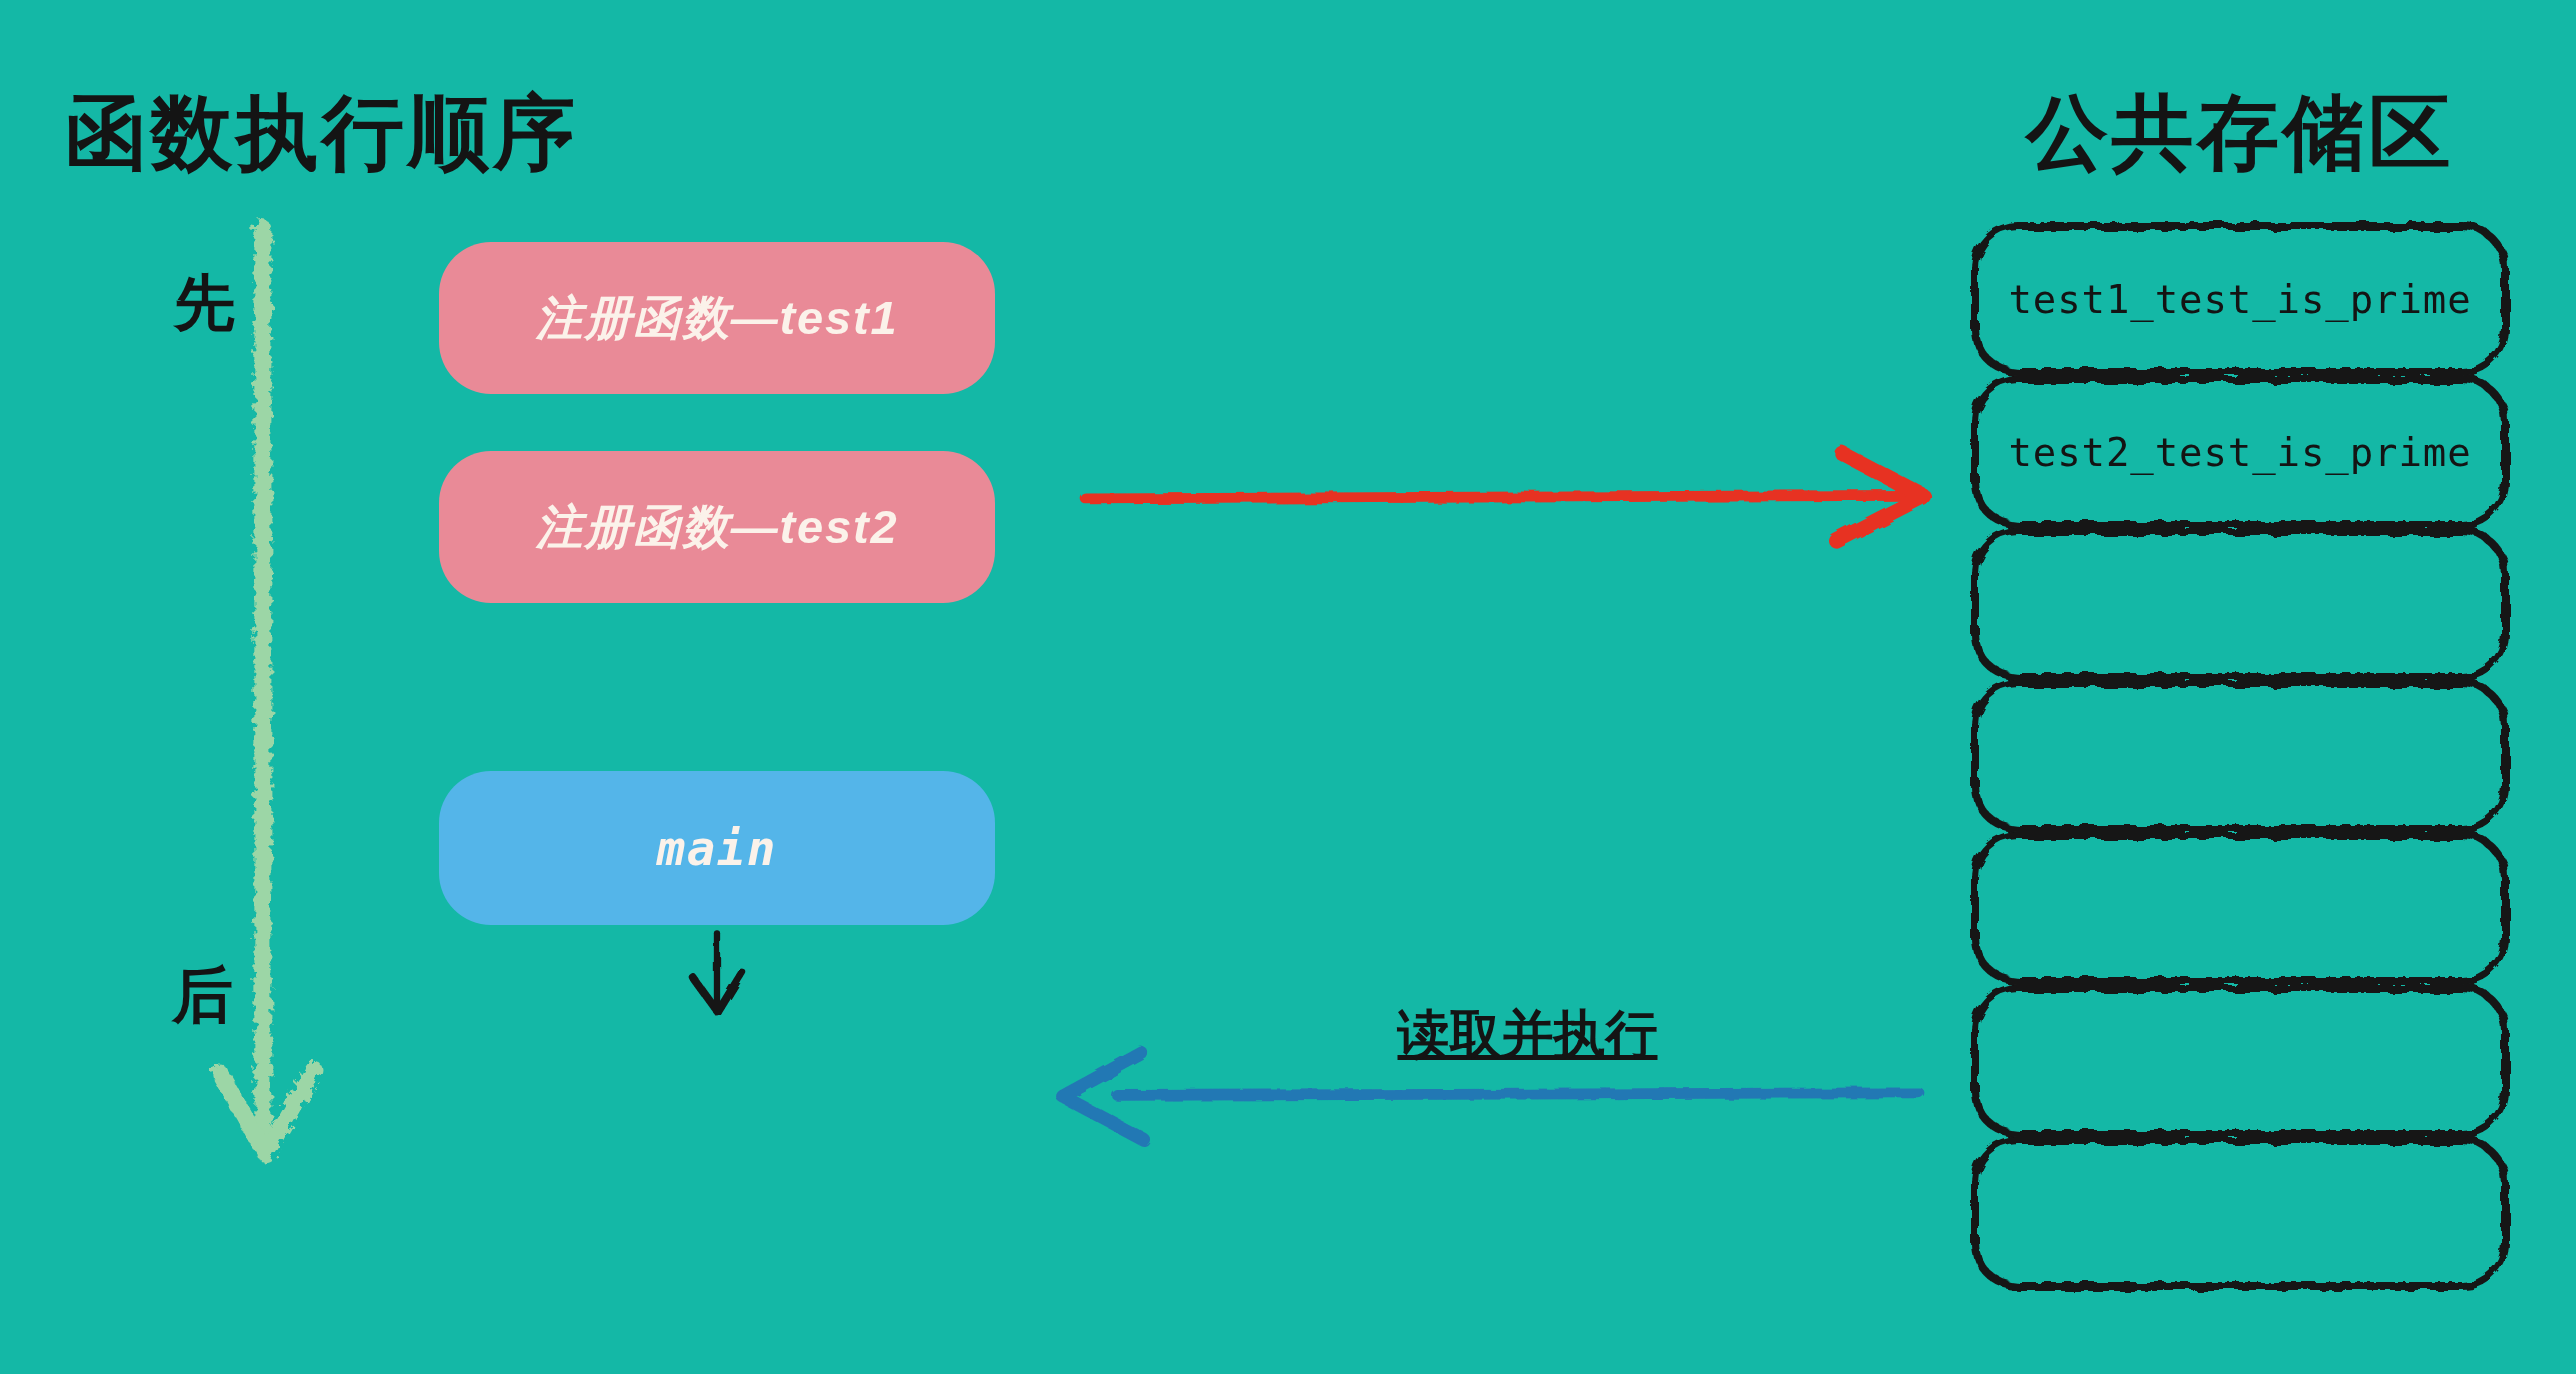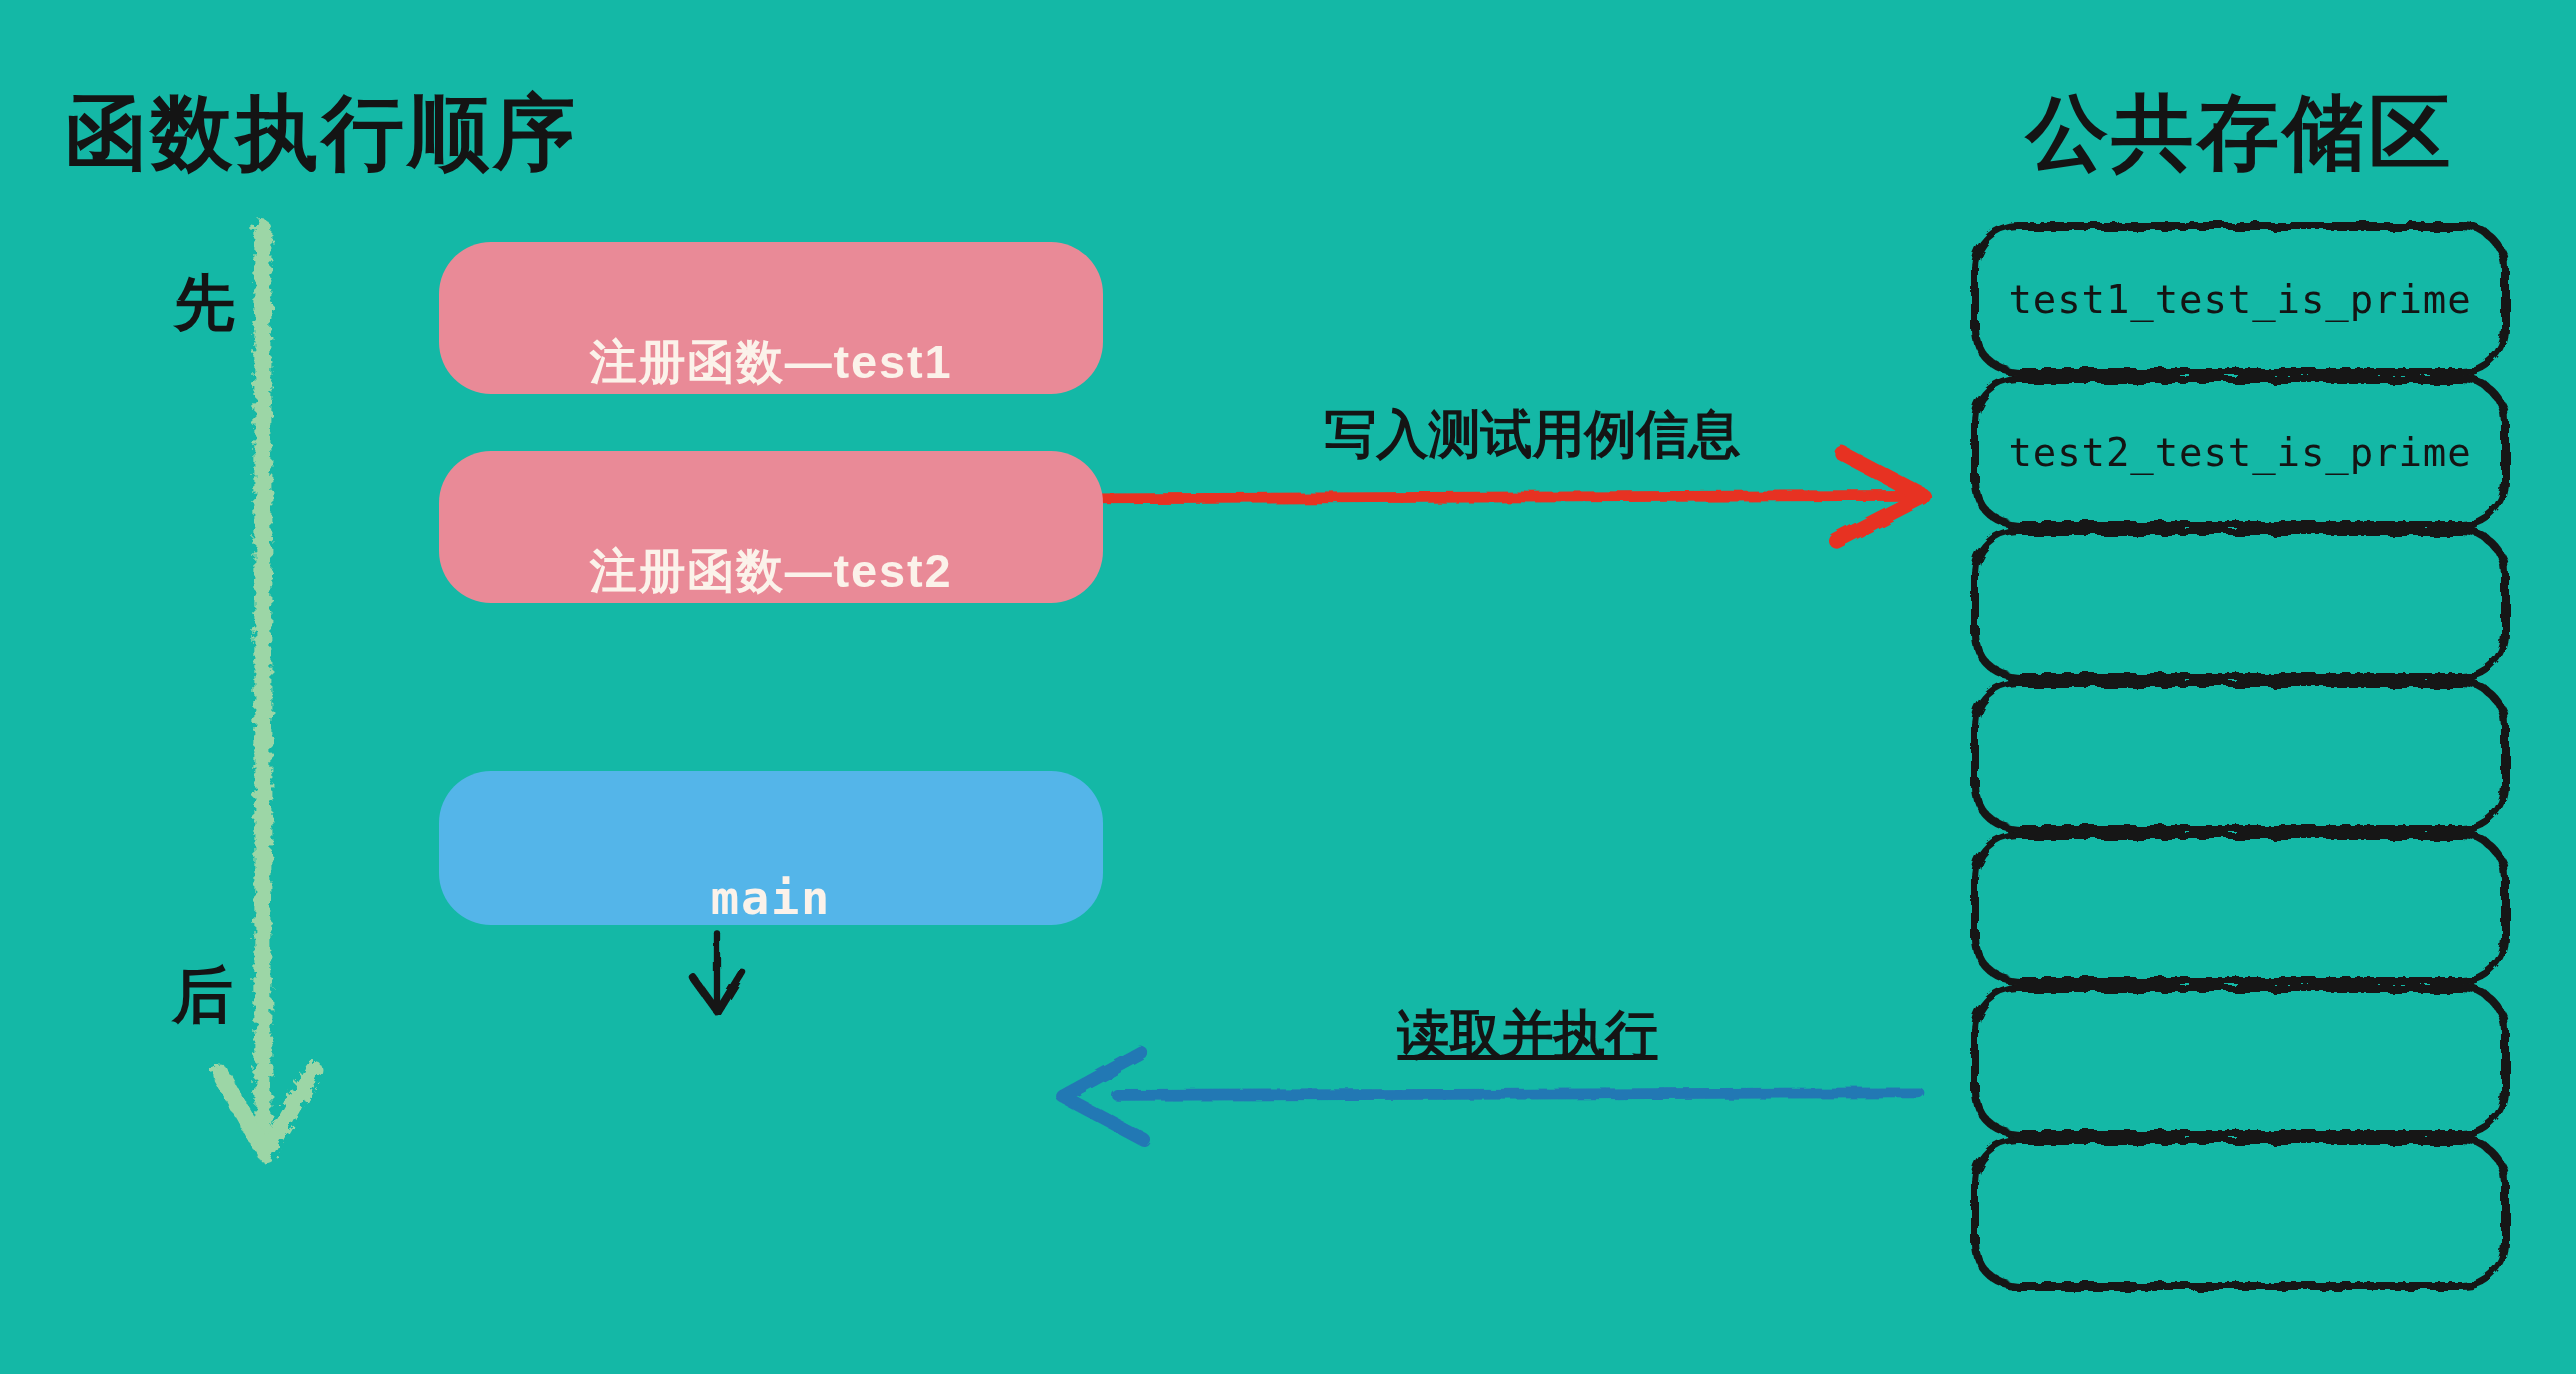--- a/index.html
+++ b/index.html
@@ -21,25 +21,26 @@
   #left-title{left:65px;top:79px;}
   #right-title{left:1971px;top:79px;width:538px;text-align:center;}
 
   
   .order-marker{font-size:61px;font-weight:700;color:#141414;}
   #marker-first{left:174px;top:263px;}
   #marker-last{left:172px;top:955px;}
 
   
   .flow-box{
-    left:439px;width:664px;height:152px;
+    left:439px;width:556px;height:152px;
     border-radius:52px;
-    display:flex;align-items:flex-end;justify-content:center;
+    display:flex;align-items:center;justify-content:center;
     color:var(--c-boxtext,#fbf2ea);
     font-weight:700;
+    font-style:italic;
   }
   .flow-box.pink{background:var(--c-pink,#e98a97);}
   .flow-box.blue{background:var(--c-blue,#54b5e9);}
   .flow-box .cn-label{font-size:47px;letter-spacing:1.8px;}
   .flow-box .code-label{font-family:"DejaVu Sans Mono",monospace;font-size:47px;letter-spacing:1.8px;}
   #box-register-test1{top:242px;}
   #box-register-test2{top:451px;}
   #box-main{top:771px;height:154px;}
   #box-run-all-tests{top:1015px;height:154px;}
 
@@ -126,21 +127,20 @@
   <div class="abs flow-box pink" id="box-register-test1">
     <span class="cn-label">注册函数—test1</span>
   </div>
   <div class="abs flow-box pink" id="box-register-test2">
     <span class="cn-label">注册函数—test2</span>
   </div>
   <div class="abs flow-box blue" id="box-main">
     <span class="code-label">main</span>
   </div>
 
-  <div class="abs arrow-label" id="write-arrow-label">写入测试用例信息</div>
   <div class="abs arrow-label" id="read-arrow-label">读取并执行</div>
 
   <div class="abs storage-slot" style="top:222px">
     <span class="slot-border"></span>
     <span class="slot-label">test1_test_is_prime</span>
   </div>
   <div class="abs storage-slot" style="top:375px">
     <span class="slot-border"></span>
     <span class="slot-label">test2_test_is_prime</span>
   </div>

